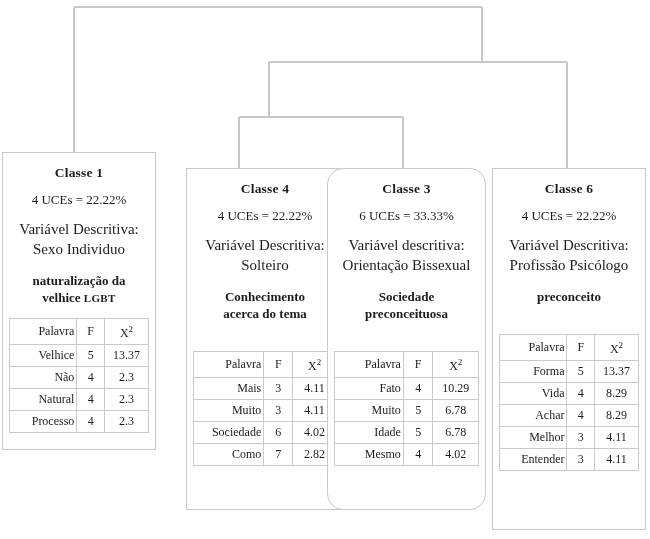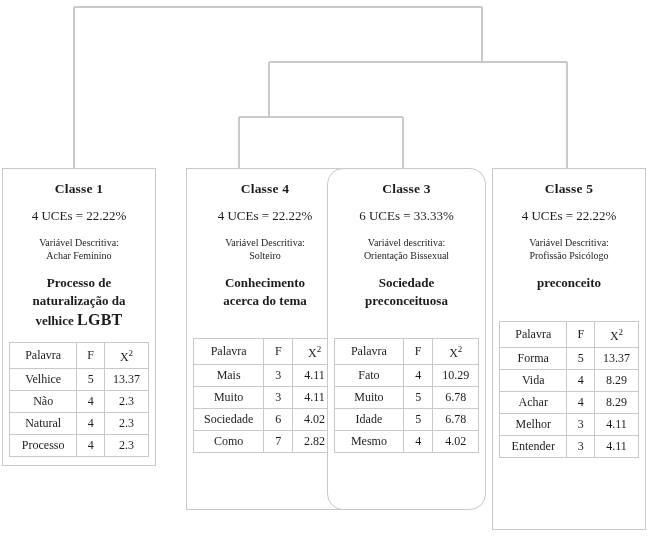--- a/index.html
+++ b/index.html
@@ -39,60 +39,60 @@
     font-weight: bold;
     font-size: 13.5px;
     letter-spacing: .2px;
     margin: 2px 0 11px 0;
   }
   .class-uces {
     font-size: 13px;
     margin: 0 0 12px 0;
   }
   .class-var {
-    font-size: 10px;
+    font-size: 15px;
     line-height: 1.32;
     margin: 0 0 12px 0;
   }
   .class-theme {
     font-weight: bold;
     font-size: 13px;
     line-height: 1.33;
     margin: 0 0 12px 0;
   }
   .class-theme .small-caps {
-    font-size: 16px;
+    font-size: 11px;
     letter-spacing: .3px;
   }
 
   
   table.word-table {
     border-collapse: collapse;
     margin: 0 auto;
     table-layout: fixed;
   }
   table.word-table td {
     border: 1px solid #c9c9c9;
     font-size: 12px;
     height: 21px;
     line-height: 21px;
     padding: 0 2px;
     text-align: center;
     white-space: nowrap;
     overflow: hidden;
   }
-  table.word-table td.c-word  { width: 69px; }
+  table.word-table td.c-word  { width: 69px; text-align: right; }
   table.word-table td.c-f     { width: 28px; }
   table.word-table td.c-x2    { width: 43px; }
   table.word-table tr.head td { }
 
   .sup { font-size: 9px; vertical-align: super; }
 
   
-  #box-0 { left: 2px;   top: 168px; width: 154px; height: 298px; }
+  #box-0 { left: 2px;   top: 152px; width: 154px; height: 298px; }
   #box-1 { left: 162px; top: 168px; width: 158px; height: 342px; margin-left: 24px; }
   #box-2 { left: 327px; top: 168px; width: 159px; height: 342px; border-radius: 16px; }
   #box-3 { left: 492px; top: 168px; width: 154px; height: 362px; }
 </style>
 </head>
 <body>
 
 <svg id="dendrogram" viewBox="0 0 650 172" width="650" height="172" aria-hidden="true">
   <g stroke="#c9c9c9" stroke-width="2" fill="none" shape-rendering="crispEdges">
 
@@ -108,24 +108,23 @@
     <path d="M 239 117 L 239 168"></path>
     <path d="M 403 117 L 403 168"></path>
   </g>
 </svg>
 
 <div class="class-box" id="box-0">
   <div class="class-title">Classe 1</div>
   <div class="class-uces">4 UCEs = 22.22%</div>
   <div class="class-var">
     <div>Variável Descritiva:</div>
-    <div>Achar Feminino</div>
-  </div>
-  <div class="class-theme">
-    <div>Processo de</div>
+    <div>Sexo Individuo</div>
+  </div>
+  <div class="class-theme">
     <div>naturalização da</div>
     <div><span>velhice</span> <span class="small-caps">LGBT</span></div>
   </div>
   <table class="word-table">
     <tbody>
       <tr class="head">
         <td class="c-word">Palavra</td>
         <td class="c-f">F</td>
         <td class="c-x2"><span>X</span><span class="sup">2</span></td>
       </tr>
@@ -233,21 +232,21 @@
       <tr>
         <td class="c-word">Mesmo</td>
         <td class="c-f">4</td>
         <td class="c-x2">4.02</td>
       </tr>
     </tbody>
   </table>
 </div>
 
 <div class="class-box" id="box-3">
-  <div class="class-title">Classe 5</div>
+  <div class="class-title">Classe 6</div>
   <div class="class-uces">4 UCEs = 22.22%</div>
   <div class="class-var">
     <div>Variável Descritiva:</div>
     <div>Profissão Psicólogo</div>
   </div>
   <div class="class-theme">
     <div>preconceito</div>
     <div style="height:17px"></div>
   </div>
   <table class="word-table">

